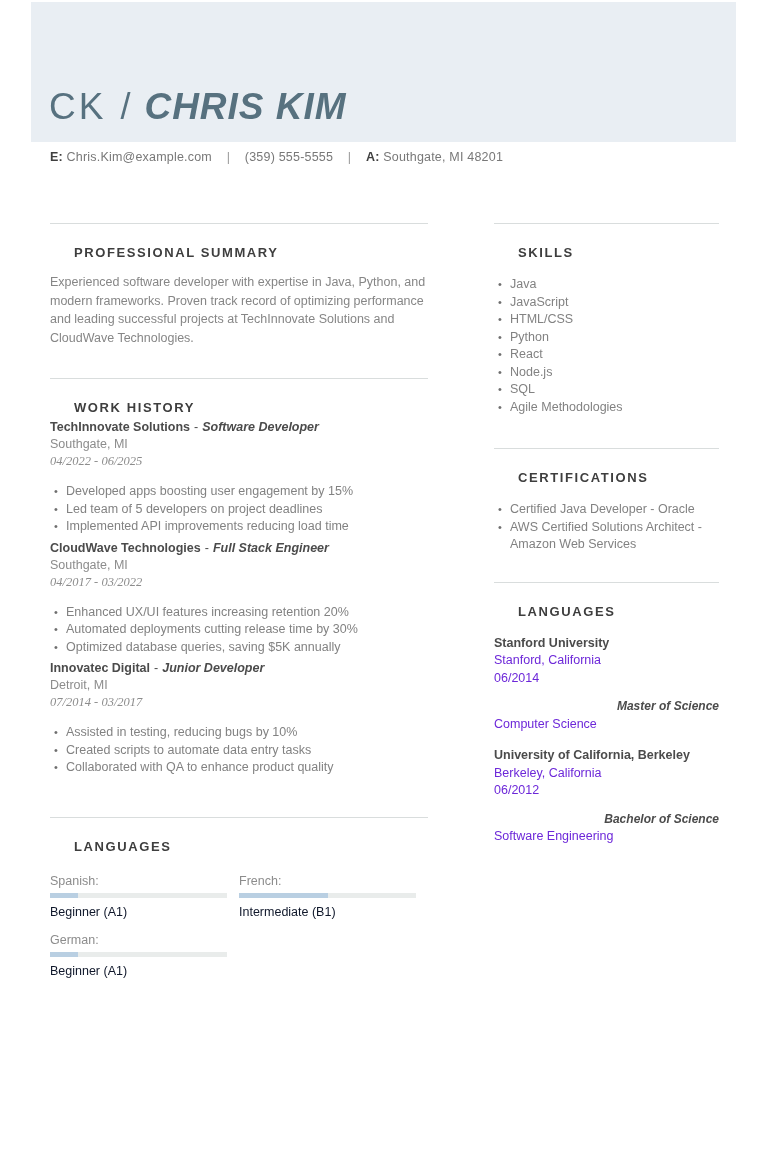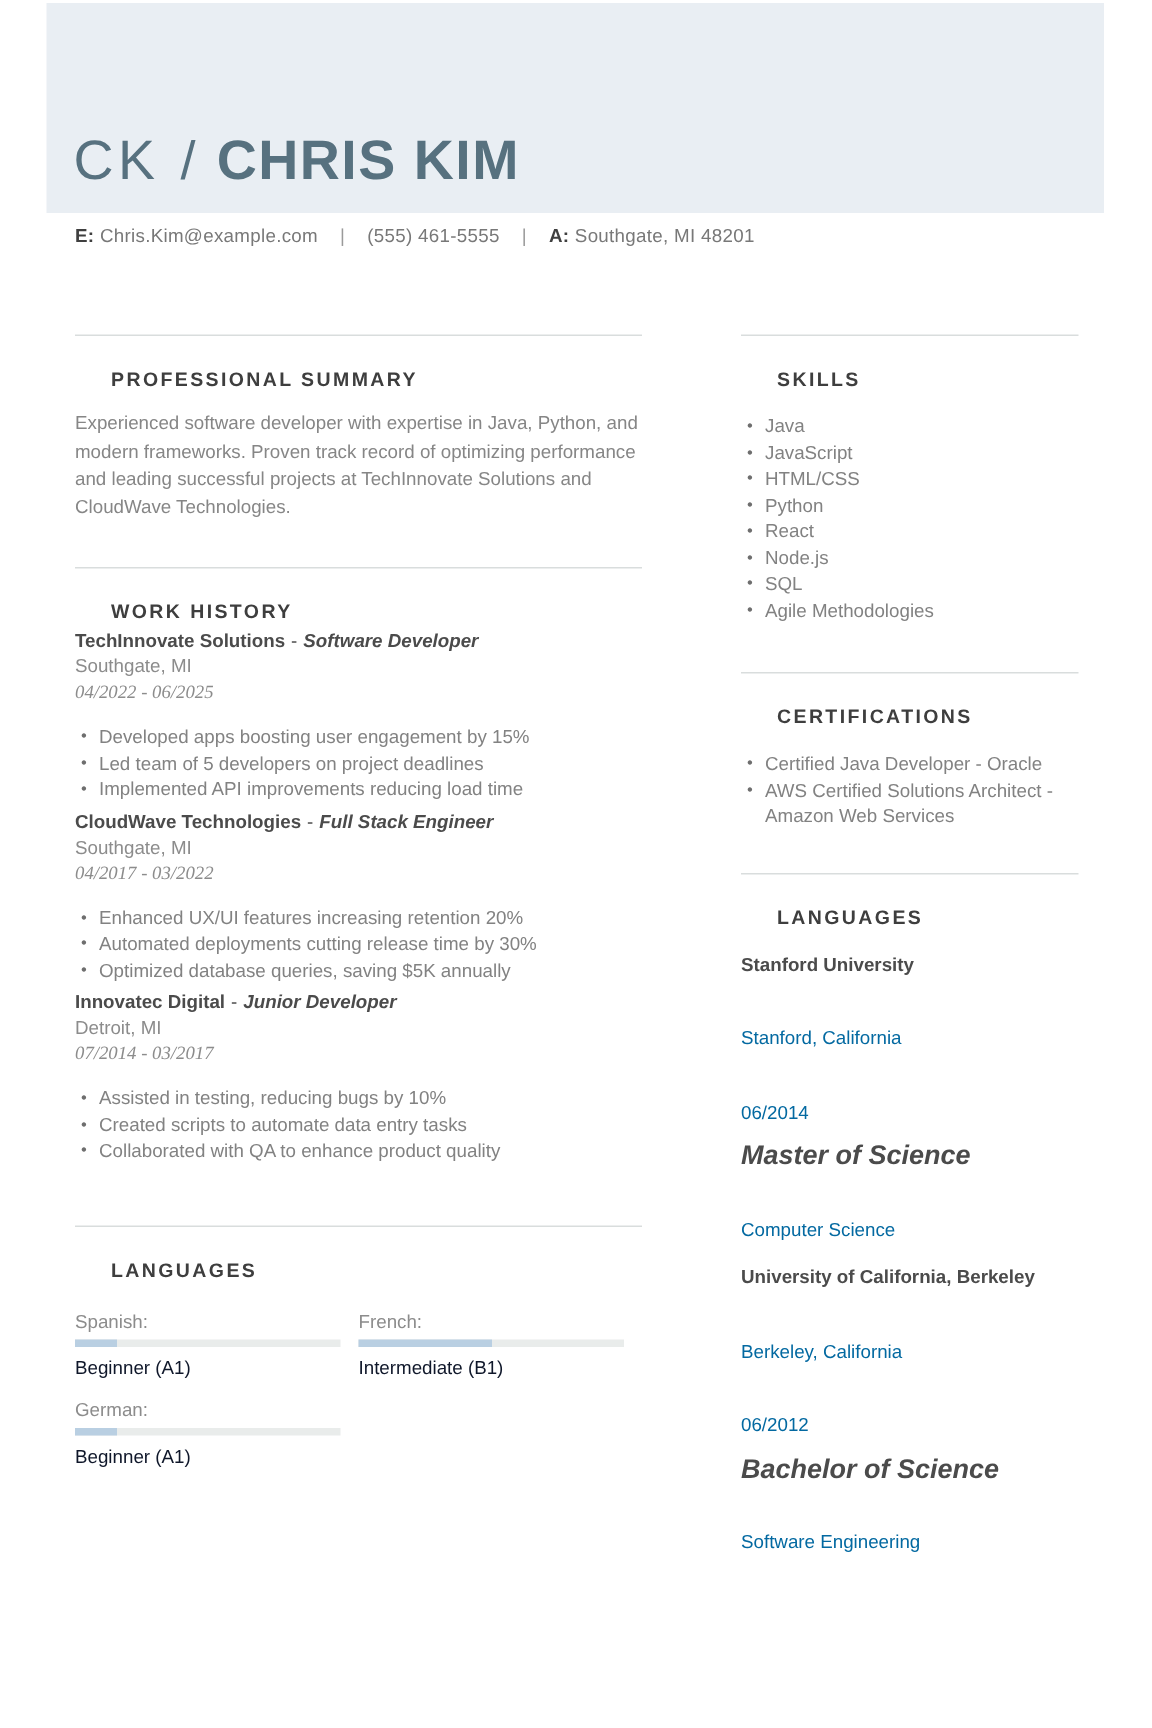--- a/index.html
+++ b/index.html
@@ -18,21 +18,21 @@
 
   .header{
     position:absolute;left:31px;top:2px;width:705px;height:140px;
     background:var(--header-bg);
     display:flex;align-items:flex-end;
     padding:16px 0 17px 18px;
   }
   .name-row{display:flex;align-items:baseline;color:var(--name-color);line-height:1;}
   .monogram{font-size:37px;font-weight:400;letter-spacing:3px;}
   .slash{font-size:36px;font-weight:300;margin:0 14px;}
-  .name{font-size:37px;font-weight:700;letter-spacing:1px;}
+  .name{font-size:37px;font-weight:700;letter-spacing:1px;font-style:italic;}
 
   .contact{
     position:absolute;left:50px;top:150px;
     font-size:12.5px;color:#787878;letter-spacing:.2px;white-space:nowrap;
   }
   .c-label{font-weight:700;color:#3f3f3f;}
   .c-sep{color:#9a9a9a;margin:0 11px;}
 
   .columns{
     position:absolute;left:50px;top:223px;width:669px;
@@ -75,42 +75,42 @@
   .lang-level{font-size:12.5px;line-height:16px;color:#0f172a;margin-top:6px;}
 
   
   .skills-wrap ul.blist{margin-top:16px;margin-bottom:32px;}
   .certs-wrap ul.blist{margin-top:16px;margin-bottom:28px;}
   .certs-wrap ul.blist li{margin-bottom:0;}
 
   
   .edu{margin-top:16px;}
   .edu-school{font-size:12.5px;line-height:17.5px;font-weight:700;color:var(--dark-text);}
-  .edu-line{font-size:12.5px;line-height:17.5px;color:#0369a1;margin-top:32px;}
-  .edu-degree{margin-top:11px;font-size:18px;line-height:17.5px;font-weight:700;font-style:italic;color:var(--dark-text);}
+  .edu-line{font-size:12.5px;line-height:17.5px;color:#6d28d9;}
+  .edu-degree{margin-top:11px;font-size:12px;line-height:17.5px;font-weight:700;font-style:italic;color:var(--dark-text);text-align:right;}
   .edu+.edu{margin-top:14px;}
 </style>
 </head>
 <body>
 
 <div class="page">
 
   <header class="header">
     <div class="name-row">
       <span class="monogram">CK</span>
       <span class="slash">/</span>
       <span class="name">CHRIS KIM</span>
     </div>
   </header>
 
   <div class="contact">
     <span class="c-label">E:</span>
     <span class="c-val">Chris.Kim@example.com</span>
     <span class="c-sep">|</span>
-    <span class="c-val">(555) 461-5555</span>
+    <span class="c-val">(359) 555-5555</span>
     <span class="c-sep">|</span>
     <span class="c-label">A:</span>
     <span class="c-val">Southgate, MI 48201</span>
   </div>
 
   <div class="columns">
 
     <div class="col-left">
 
       <section>

